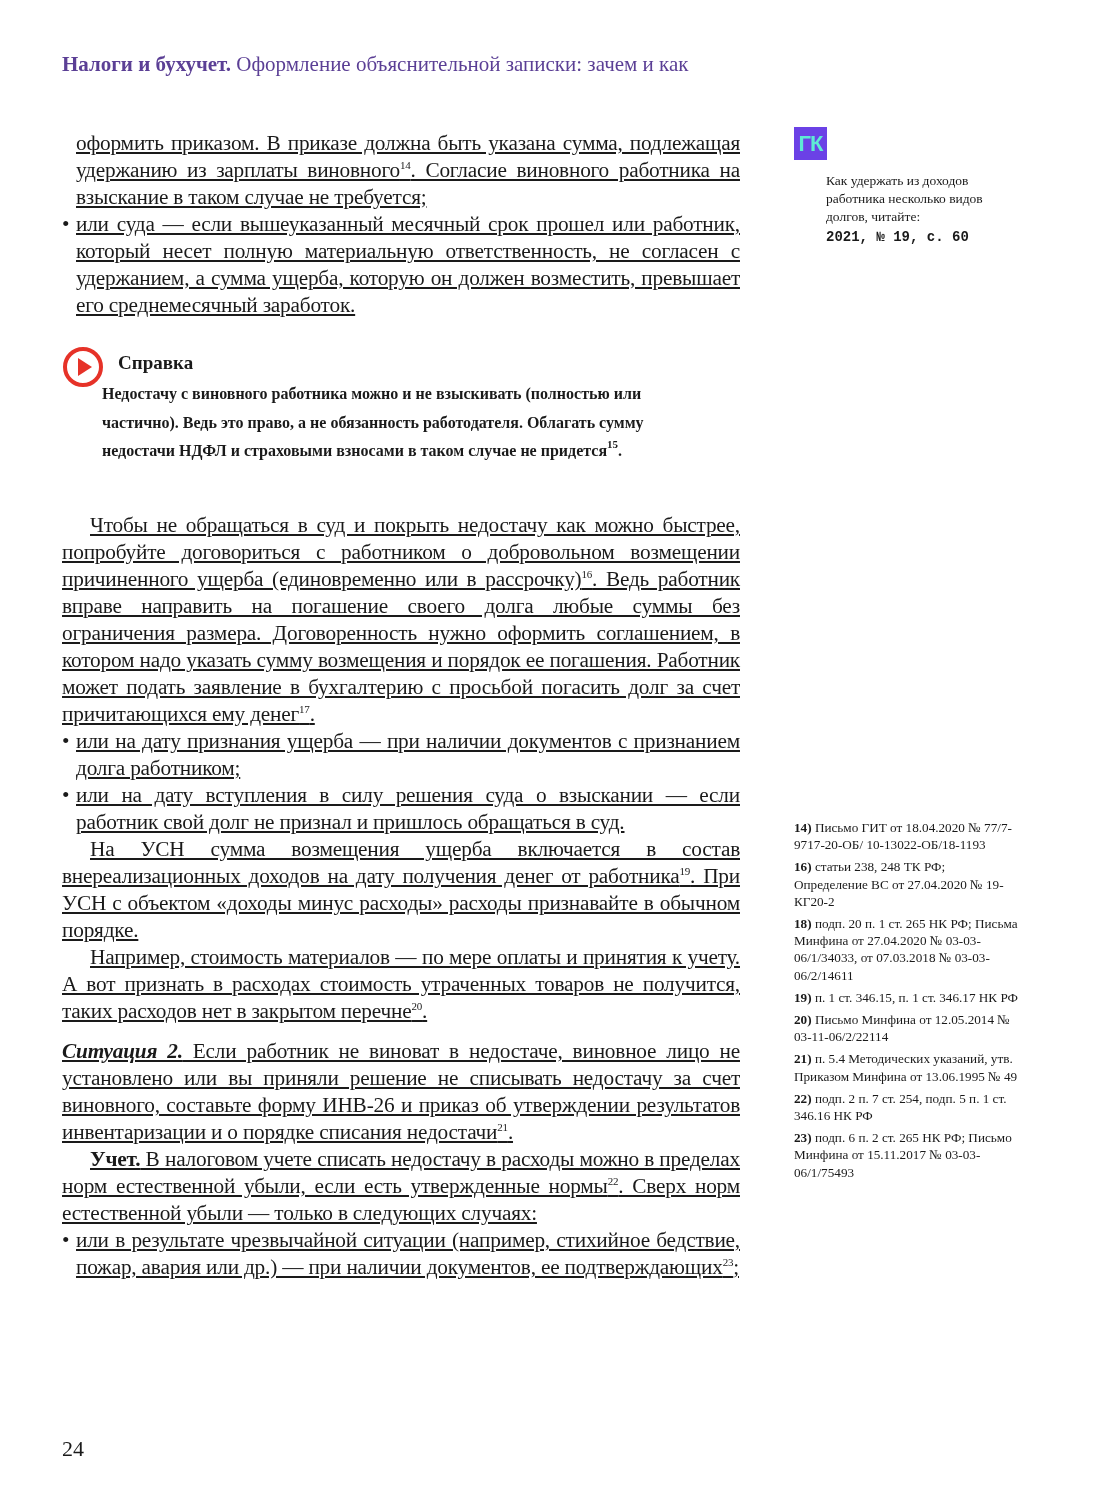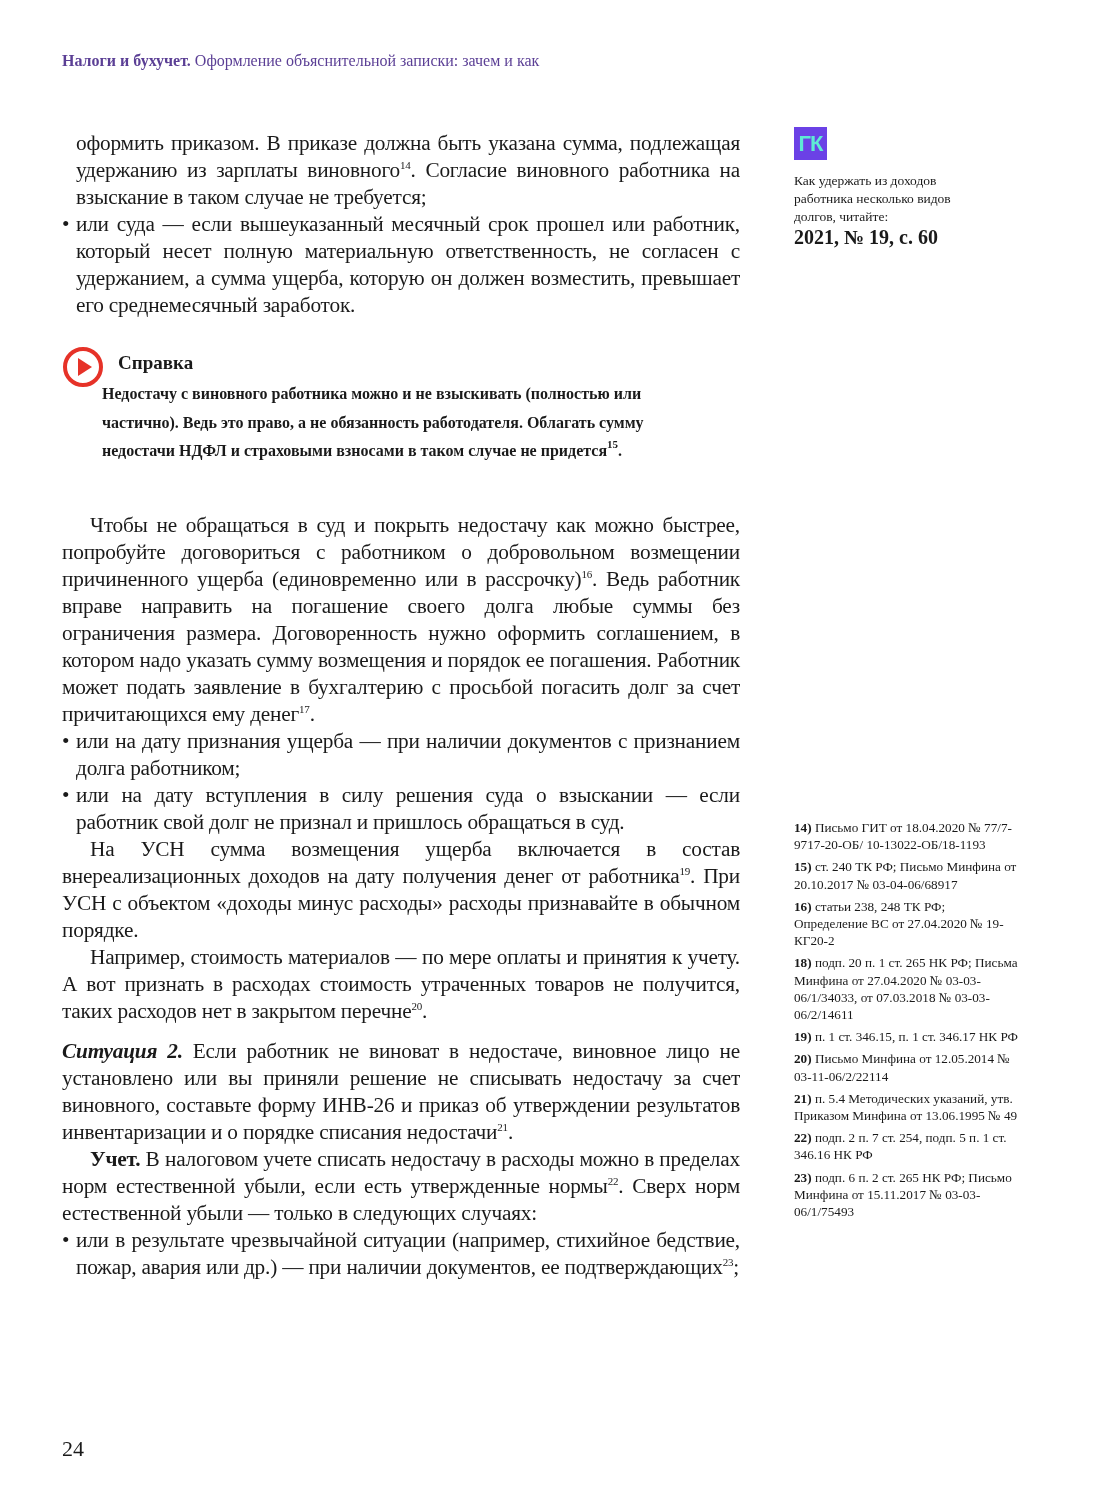--- a/index.html
+++ b/index.html
@@ -1,45 +1,45 @@
 <!DOCTYPE html>
 <html><head>
 <meta charset="utf-8">
 <style>
   html, body { margin: 0; padding: 0; background: #ffffff; }
   body { width: 1104px; height: 1500px; position: relative; overflow: hidden;
          font-family: "Liberation Serif", "DejaVu Serif", serif; color: #1a1a1a; }
 
-  .header { position: absolute; left: 62px; top: 52px; font-size: 16px; color: #5b3f95;
+  .header { position: absolute; left: 62px; top: 52px; font-size: 21px; color: #5b3f95;
             font-family: "Liberation Serif", serif; white-space: nowrap; }
   .header .sec { font-weight: bold; }
 
   .main { position: absolute; left: 62px; top: 130px; width: 678px;
           font-size: 21.3px; line-height: 27px; letter-spacing: -0.2px; }
-  .main p { margin: 0; text-align: justify; text-align-last: left; }
+  .main p { margin: 0; text-align: justify; text-align-last: left; text-decoration: underline; }
   .ind { text-indent: 28px; }
   .cont { padding-left: 14px; }
   .bullet { position: relative; padding-left: 14px; }
   .bullet .dot { position: absolute; left: 0; top: 0; }
   sup { font-size: 11px; line-height: 0; vertical-align: 8px; }
 
   .note { position: absolute; left: 62px; top: 344px; width: 660px; }
   .note .play { position: absolute; left: 0; top: 2px; width: 42px; height: 42px; }
   .note .ttl { position: absolute; left: 56px; top: 8px; font-weight: bold; font-size: 19px; }
   .note .txt { position: absolute; left: 40px; top: 36px; width: 600px; font-weight: bold;
                font-size: 16px; line-height: 28.5px; }
 
   .block2 { top: 512px; }
 
   .side { position: absolute; left: 794px; width: 220px; font-family: "Liberation Serif", serif; }
   .logo { position: absolute; left: 794px; top: 127px; width: 33px; height: 33px; background: #6b41e6;
           color: #5eead4; font-family: "Liberation Sans", sans-serif; font-weight: bold; font-size: 22px;
           display: flex; align-items: center; justify-content: center; letter-spacing: -1px; }
-  .crossref { top: 172px; font-size: 13.5px; line-height: 18px; }
-  .crossref .ref { font-weight: bold; font-size: 20px; margin-top: 2px; }
+  .crossref { top: 172px; font-size: 13.5px; line-height: 18px; margin-left: 32px; }
+  .crossref .ref { font-weight: bold; font-size: 14px; margin-top: 2px; font-family: Liberation Mono, monospace; }
 
   .fns { top: 819px; font-size: 13.2px; line-height: 17.2px; width: 225px; }
   .fn { margin-bottom: 5px; }
   .fn b { font-weight: bold; }
 
   .pagenum { position: absolute; left: 62px; top: 1436px; font-size: 22px; }
 </style>
 </head>
 <body>
 
@@ -76,21 +76,20 @@
 <div class="logo">ГК</div>
 <div class="side crossref">
   <div>Как удержать из доходов</div>
   <div>работника несколько видов</div>
   <div>долгов, читайте:</div>
   <div class="ref">2021, № 19, с. 60</div>
 </div>
 
 <div class="side fns">
   <div class="fn"><b>14)</b> <span>Письмо ГИТ от 18.04.2020 № 77/7-9717-20-ОБ/ 10-13022-ОБ/18-1193</span></div>
-  <div class="fn"><b>15)</b> <span>ст. 240 ТК РФ; Письмо Минфина от 20.10.2017 № 03-04-06/68917</span></div>
   <div class="fn"><b>16)</b> <span>статьи 238, 248 ТК РФ; Определение ВС от 27.04.2020 № 19-КГ20-2</span></div>
   <div class="fn"><b>18)</b> <span>подп. 20 п. 1 ст. 265 НК РФ; Письма Минфина от 27.04.2020 № 03-03-06/1/34033, от 07.03.2018 № 03-03-06/2/14611</span></div>
   <div class="fn"><b>19)</b> <span>п. 1 ст. 346.15, п. 1 ст. 346.17 НК РФ</span></div>
   <div class="fn"><b>20)</b> <span>Письмо Минфина от 12.05.2014 № 03-11-06/2/22114</span></div>
   <div class="fn"><b>21)</b> <span>п. 5.4 Методических указаний, утв. Приказом Минфина от 13.06.1995 № 49</span></div>
   <div class="fn"><b>22)</b> <span>подп. 2 п. 7 ст. 254, подп. 5 п. 1 ст. 346.16 НК РФ</span></div>
   <div class="fn"><b>23)</b> <span>подп. 6 п. 2 ст. 265 НК РФ; Письмо Минфина от 15.11.2017 № 03-03-06/1/75493</span></div>
 </div>
 
 <div class="pagenum">24</div>

